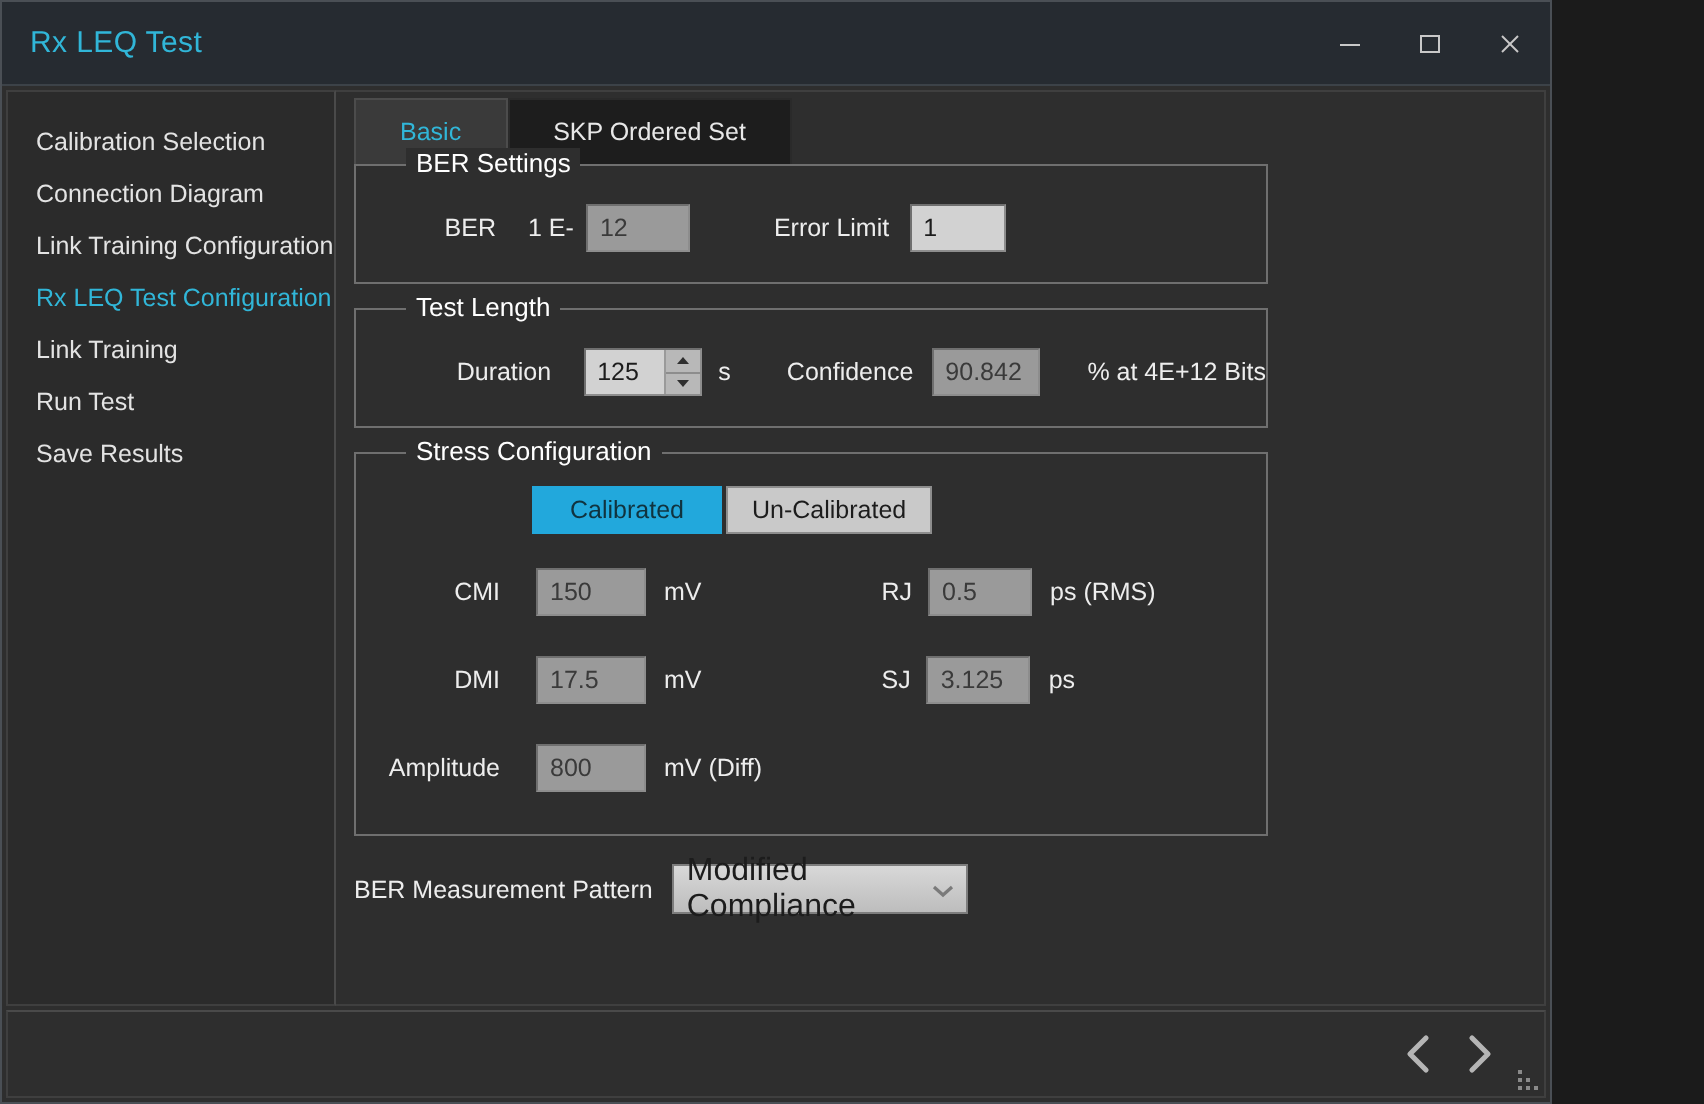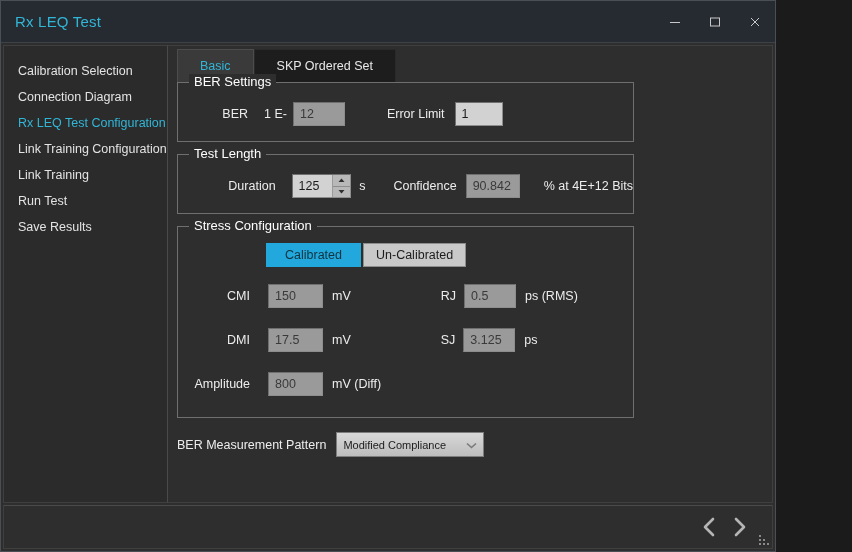--- a/index.html
+++ b/index.html
@@ -137,21 +137,21 @@
     position: relative;
     border: 1px solid #6f6f6f;
     margin: 0 0 12px 0;
     width: 457px;
     box-sizing: border-box;
     padding: 16px 0 12px 0;
   }
   .group-title {
     position: absolute;
     top: -9px;
-    left: 11px;
+    left: 25px;
     background: #2e2e2e;
     padding: 0 5px;
     color: #ffffff;
     font-size: 13px;
     white-space: nowrap;
   }
 
   .row {
     display: flex;
     align-items: center;
@@ -256,21 +256,21 @@
   }
   .dropdown {
     width: 148px;
     height: 25px;
     box-sizing: border-box;
     background: linear-gradient(#d8d8d8, #bdbdbd);
     border: 1px solid #7d7d7d;
     display: flex;
     align-items: center;
     padding: 0 6px;
-    font-size: 11px;
+    font-size: 16px;
     color: #1c1c1c;
     justify-content: space-between;
     cursor: default;
   }
 
   
   .footer {
     height: 44px;
     min-height: 44px;
     background: #2e2e2e;
@@ -330,22 +330,22 @@
           </svg>
       </div>
     </div>
   </div>
 
   <div class="body-area">
 
     <div class="sidebar">
       <div class="nav-item">Calibration Selection</div>
       <div class="nav-item">Connection Diagram</div>
+      <div class="nav-item">Link Training Configuration</div>
       <div class="nav-item active">Rx LEQ Test Configuration</div>
-      <div class="nav-item">Link Training Configuration</div>
       <div class="nav-item">Link Training</div>
       <div class="nav-item">Run Test</div>
       <div class="nav-item">Save Results</div>
     </div>
 
     <div class="content">
 
       <div class="tabstrip">
         <div class="tab active">Basic</div>
         <div class="tab inactive">SKP Ordered Set</div>

